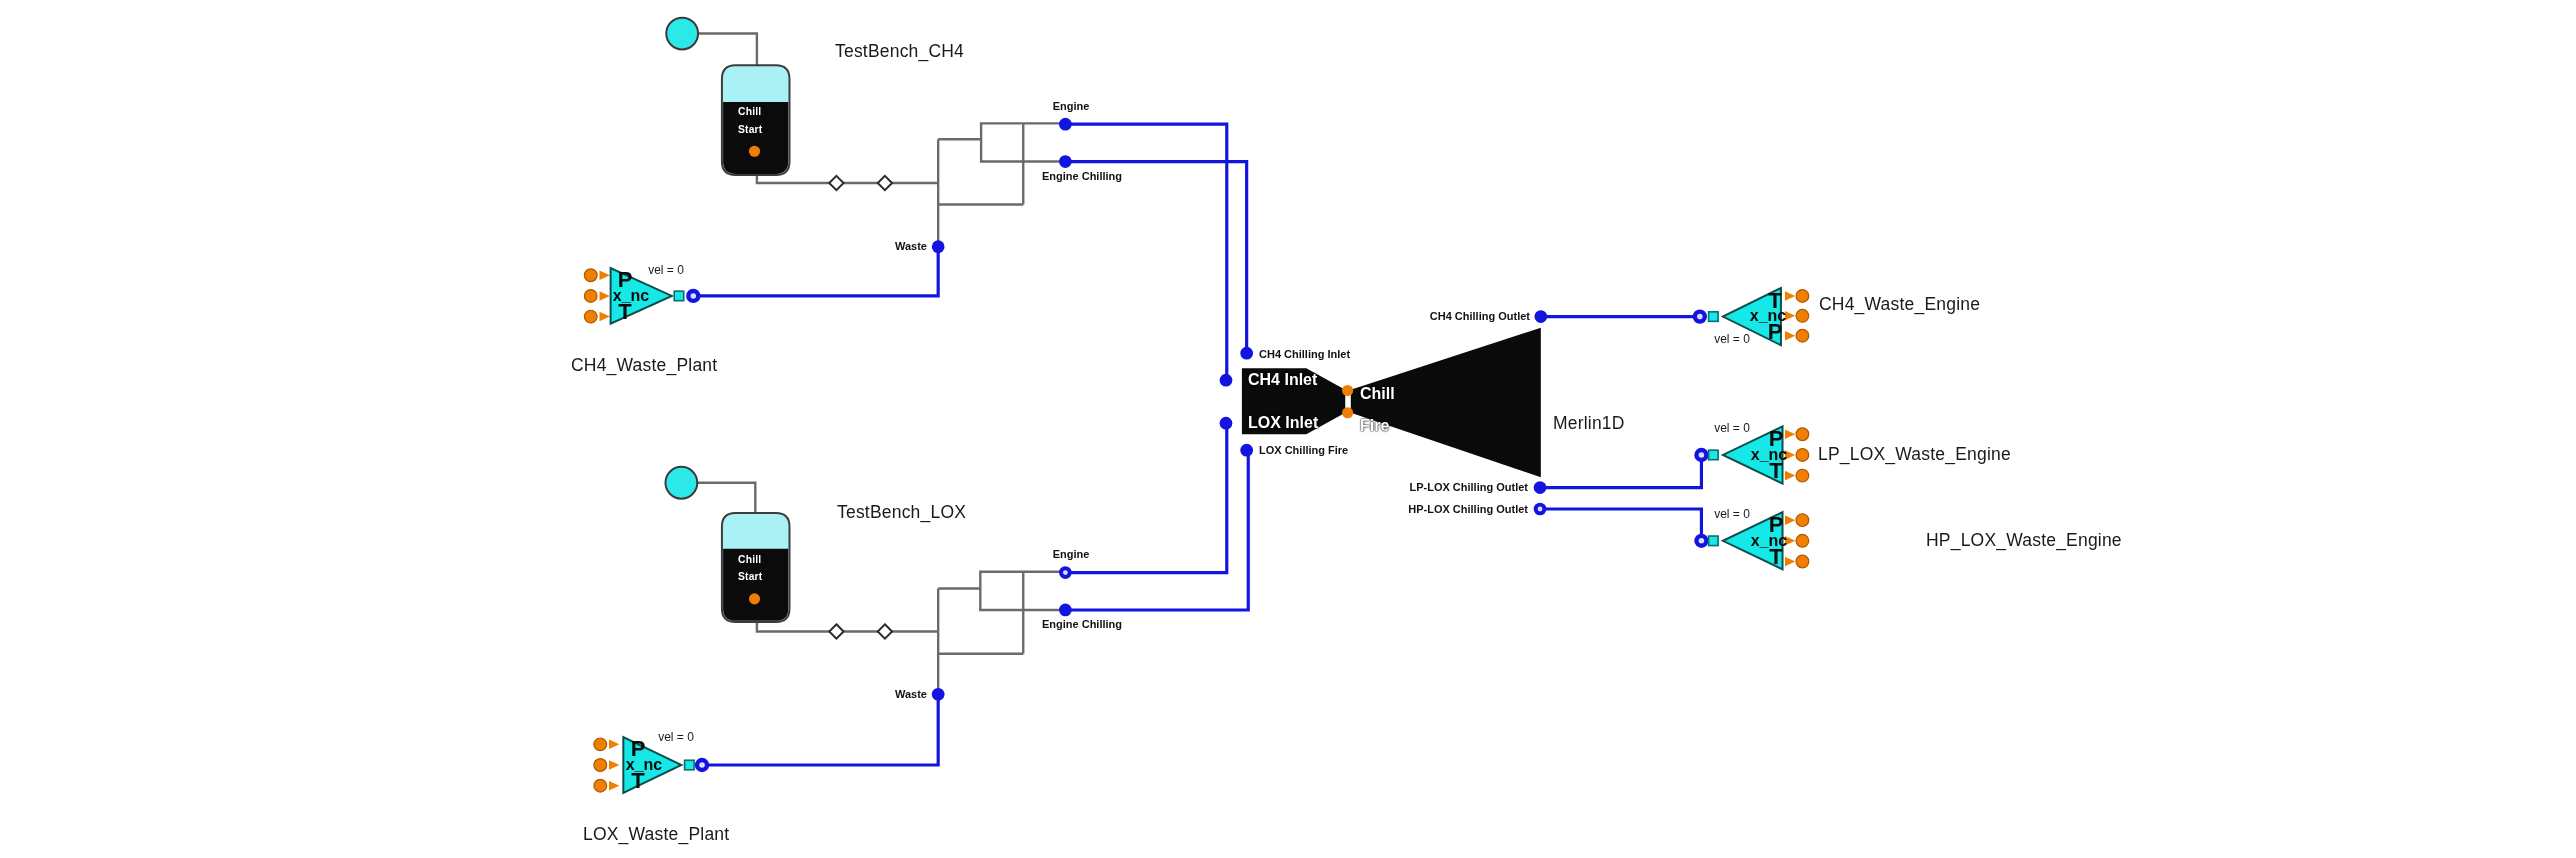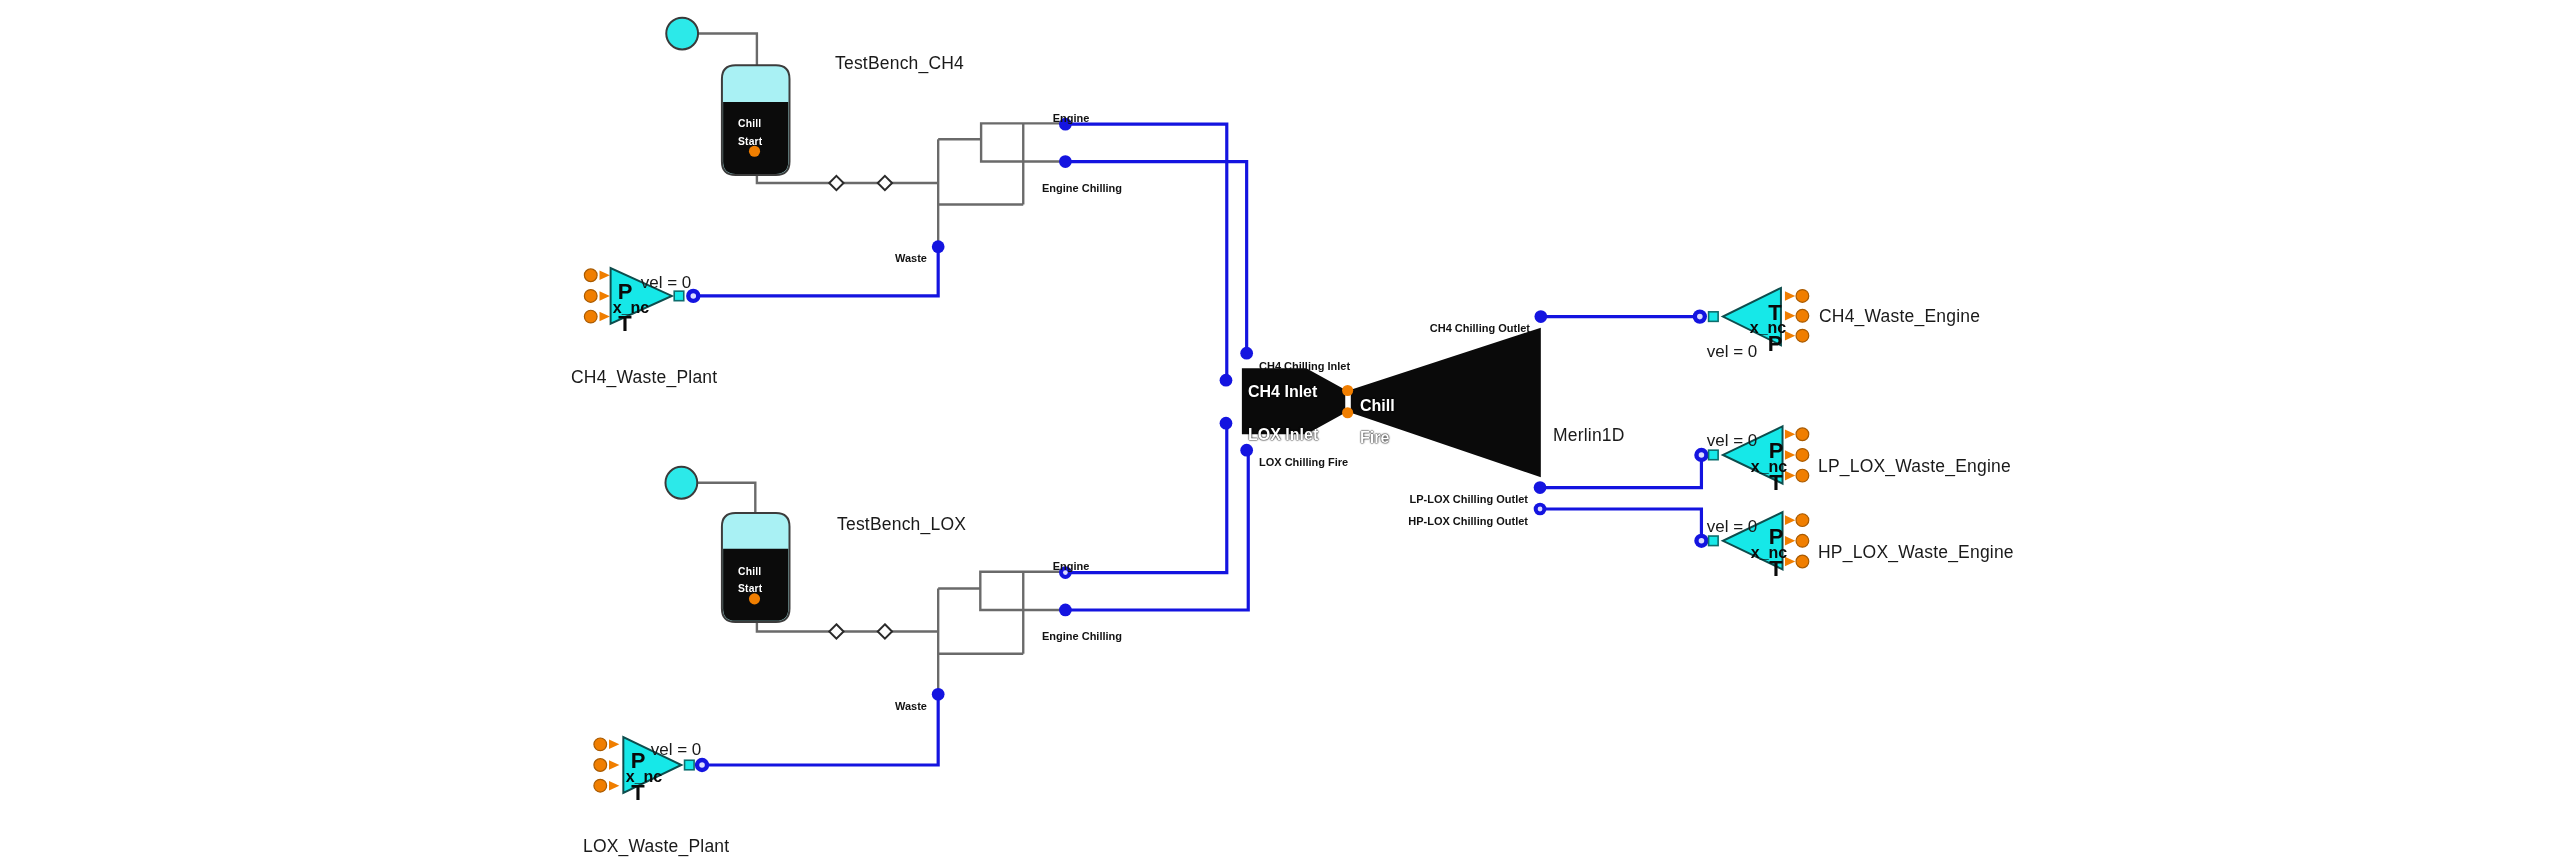--- a/index.html
+++ b/index.html
@@ -1,27 +1,27 @@
 <!DOCTYPE html>
 <html style="font-size:12.7px"><head>
 <meta charset="utf-8">
 <style>
   html,body{margin:0;padding:0;background:#ffffff;}
   .canvas{position:relative;width:2576px;height:859px;background:#ffffff;
           font-family:"Liberation Sans",sans-serif;overflow:hidden;}
   .canvas svg{position:absolute;left:0;top:0;}
-  .lbl{position:absolute;white-space:nowrap;line-height:1;margin-top:12px;}
+  .lbl{position:absolute;white-space:nowrap;line-height:1;}
   .c{transform:translate(-50%,-50%);padding-left:8px;}
   .l{transform:translate(0,-50%);}
   .r{transform:translate(-100%,-50%);}
   .pl{font-weight:bold;font-size:11px;color:#121212;}
   .plw{font-weight:bold;font-size:16px;color:#ffffff;
        text-shadow:0 0 1.6px #000,0 0 1.6px #000;}
   .name{font-size:17.5px;color:#1a1a1a;letter-spacing:0.2px;}
-  .vel{font-size:17px;color:#1a1a1a;}
+  .vel{font-size:12px;color:#1a1a1a;}
   .tankt{font-weight:bold;font-size:10.3px;color:#ffffff;letter-spacing:0.2px;}
   .tp{font-weight:bold;font-size:22px;color:#0a0a0a;}
   .txnc{font-weight:bold;font-size:16px;color:#0a0a0a;}
 </style>
 </head>
 <body>
 
 <div class="canvas">
 
 <svg width="2576" height="859" viewBox="0 0 3240 1080">
@@ -228,20 +228,20 @@
 <div class="lbl tp c" style="left:1771px;top:301px">T</div>
 <div class="lbl txnc c" style="left:1764px;top:316px">x_nc</div>
 <div class="lbl tp c" style="left:1771px;top:332px">P</div>
 
 <div class="lbl name l" style="left:1818px;top:455px">LP_LOX_Waste_Engine</div>
 <div class="lbl vel c" style="left:1728px;top:428px">vel = 0</div>
 <div class="lbl tp c" style="left:1772px;top:439px">P</div>
 <div class="lbl txnc c" style="left:1765px;top:455px">x_nc</div>
 <div class="lbl tp c" style="left:1772px;top:471px">T</div>
 
-<div class="lbl name l" style="left:1818px;top:541px">HP_LOX_Waste_Engine</div>
+<div class="lbl name l" style="left:1926px;top:541px">HP_LOX_Waste_Engine</div>
 <div class="lbl vel c" style="left:1728px;top:514px">vel = 0</div>
 <div class="lbl tp c" style="left:1772px;top:525px">P</div>
 <div class="lbl txnc c" style="left:1765px;top:541px">x_nc</div>
 <div class="lbl tp c" style="left:1772px;top:557px">T</div>
 
 </div>
 
 
 </body></html>

